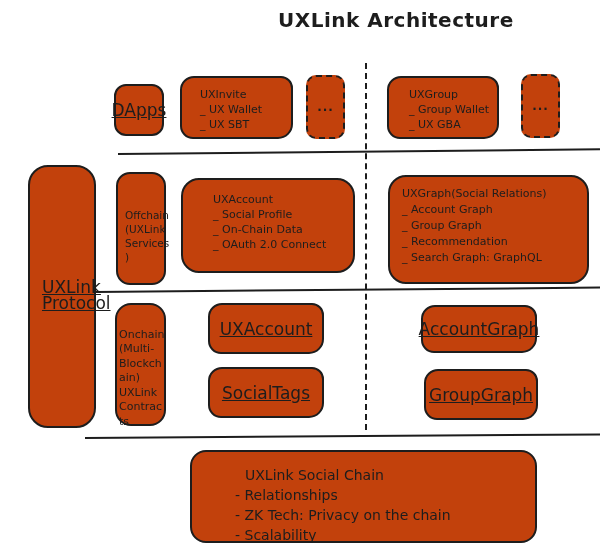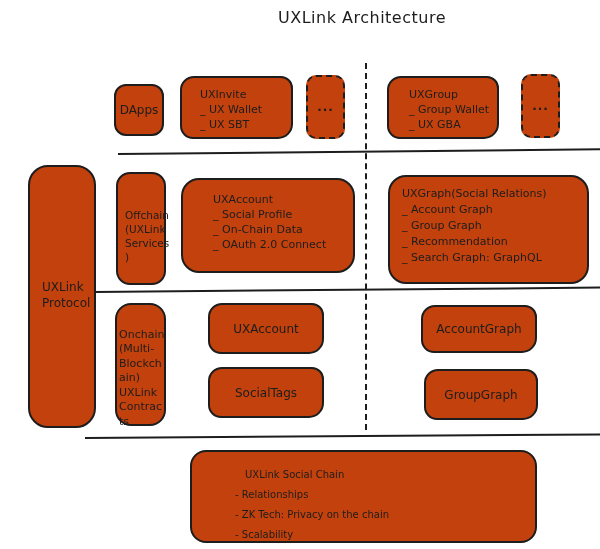--- a/index.html
+++ b/index.html
@@ -9,40 +9,40 @@
     height: 549px;
     background: #ffffff;
     font-family: "DejaVu Sans", sans-serif;
     color: #1d1d1d;
     overflow: hidden;
   }
   .title {
     position: absolute;
     top: 8px;
     left: 278px;
-    font-size: 16px;
-    font-weight: 400;
+    font-size: 20px;
+    font-weight: 700;
     letter-spacing: 0.5px;
     white-space: nowrap;
   }
   .box {
     position: absolute;
     border: 2px solid #1d1d1d;
     background: #c2410c;
     box-sizing: border-box;
     border-radius: 14px 12px 15px 13px;
   }
   .dashed { border-style: dashed; }
   .center {
     display: flex;
     align-items: center;
     justify-content: center;
     text-align: center;
   }
-  .fs11 { font-size: 12px; }
+  .fs11 { font-size: 17px; text-decoration: underline; }
   .pre { white-space: pre-line; }
   .list-box { font-size: 11px; line-height: 15px; }
   .box-title { font-weight: 500; }
   .hline {
     position: absolute;
     height: 0;
     border-top: 2px solid #1d1d1d;
     transform-origin: left center;
   }
   .vdash {
@@ -134,20 +134,20 @@
   </div>
 
   <div class="box center fs11" style="left:421px; top:305px; width:116px; height:48px;">
     <span>AccountGraph</span>
   </div>
 
   <div class="box center fs11" style="left:424px; top:369px; width:114px; height:51px;text-align:right;">
     <span>GroupGraph</span>
   </div>
 
-  <div class="box" style="left:190px; top:450px; width:347px; height:93px; border-radius:16px; padding:13px 0 0 43px; font-size:10px; line-height:20px;">
+  <div class="box" style="left:190px; top:450px; width:347px; height:93px; border-radius:16px; padding:13px 0 0 43px; font-size:14px; line-height:20px;">
     <div class="box-title" style="margin-left:10px;">UXLink Social Chain</div>
     <div>- Relationships</div>
     <div>- ZK Tech: Privacy on the chain</div>
     <div>- Scalability</div>
   </div>
 
 </div>
 
 </body></html>

